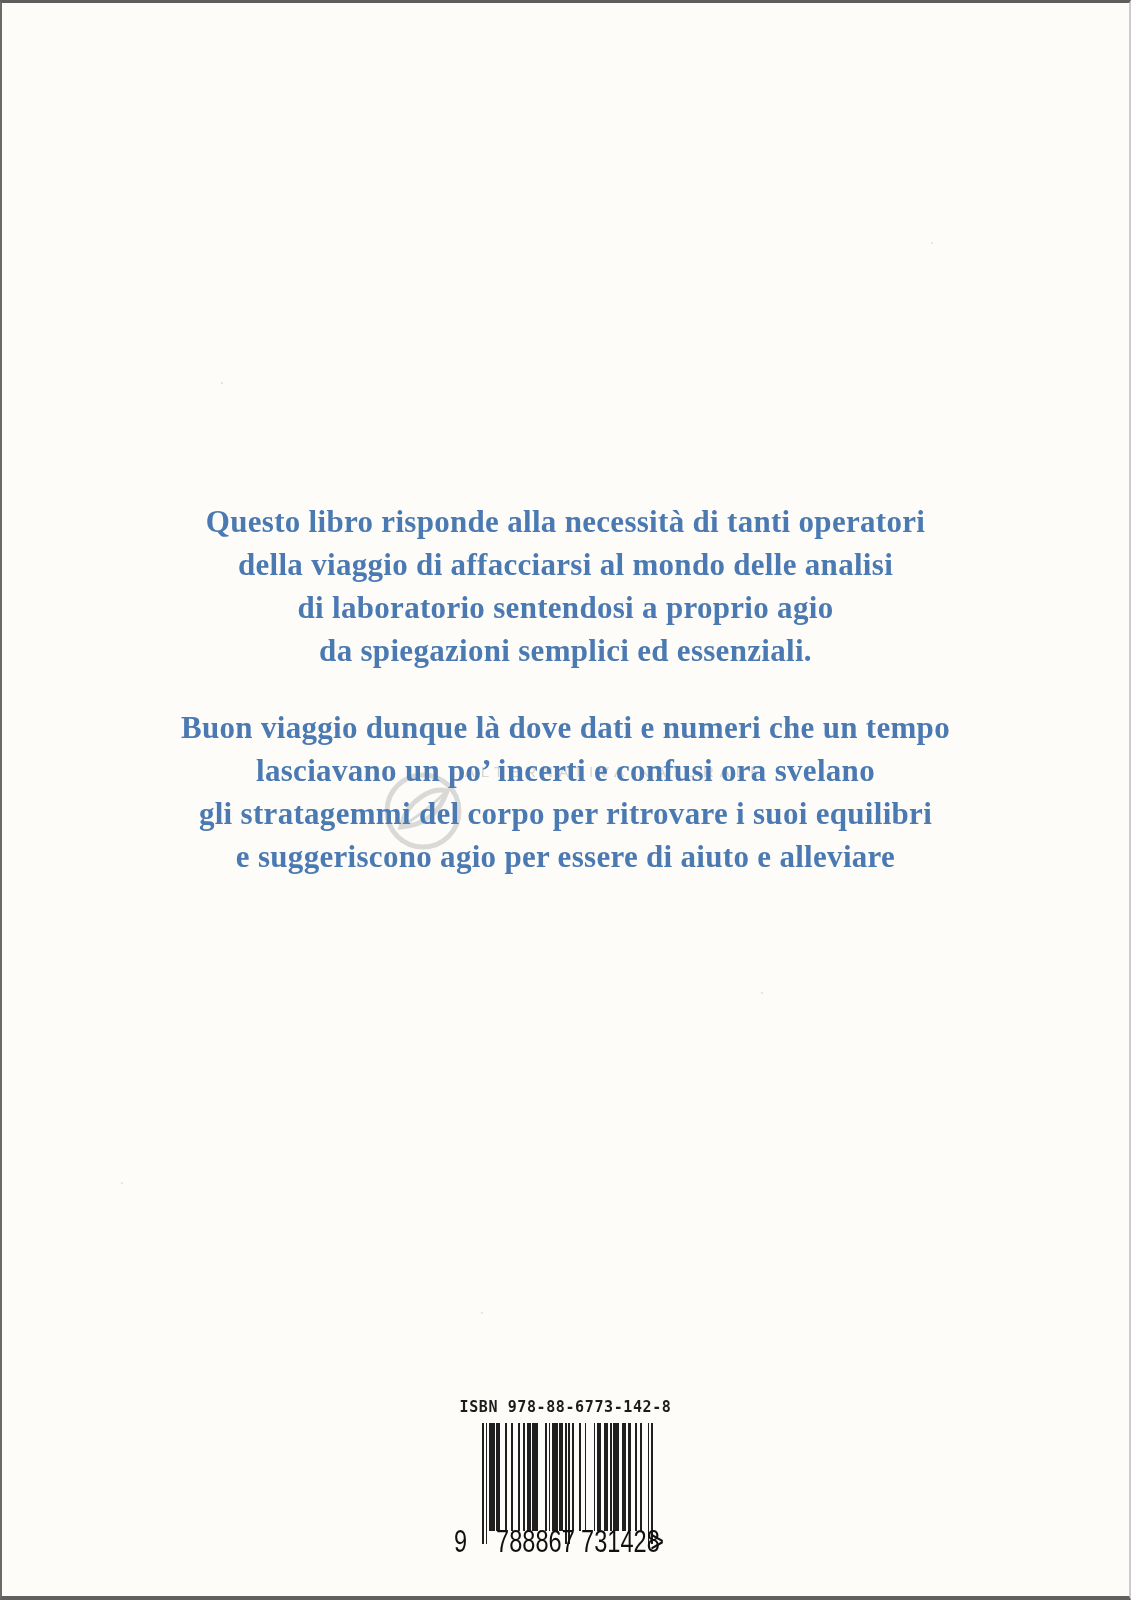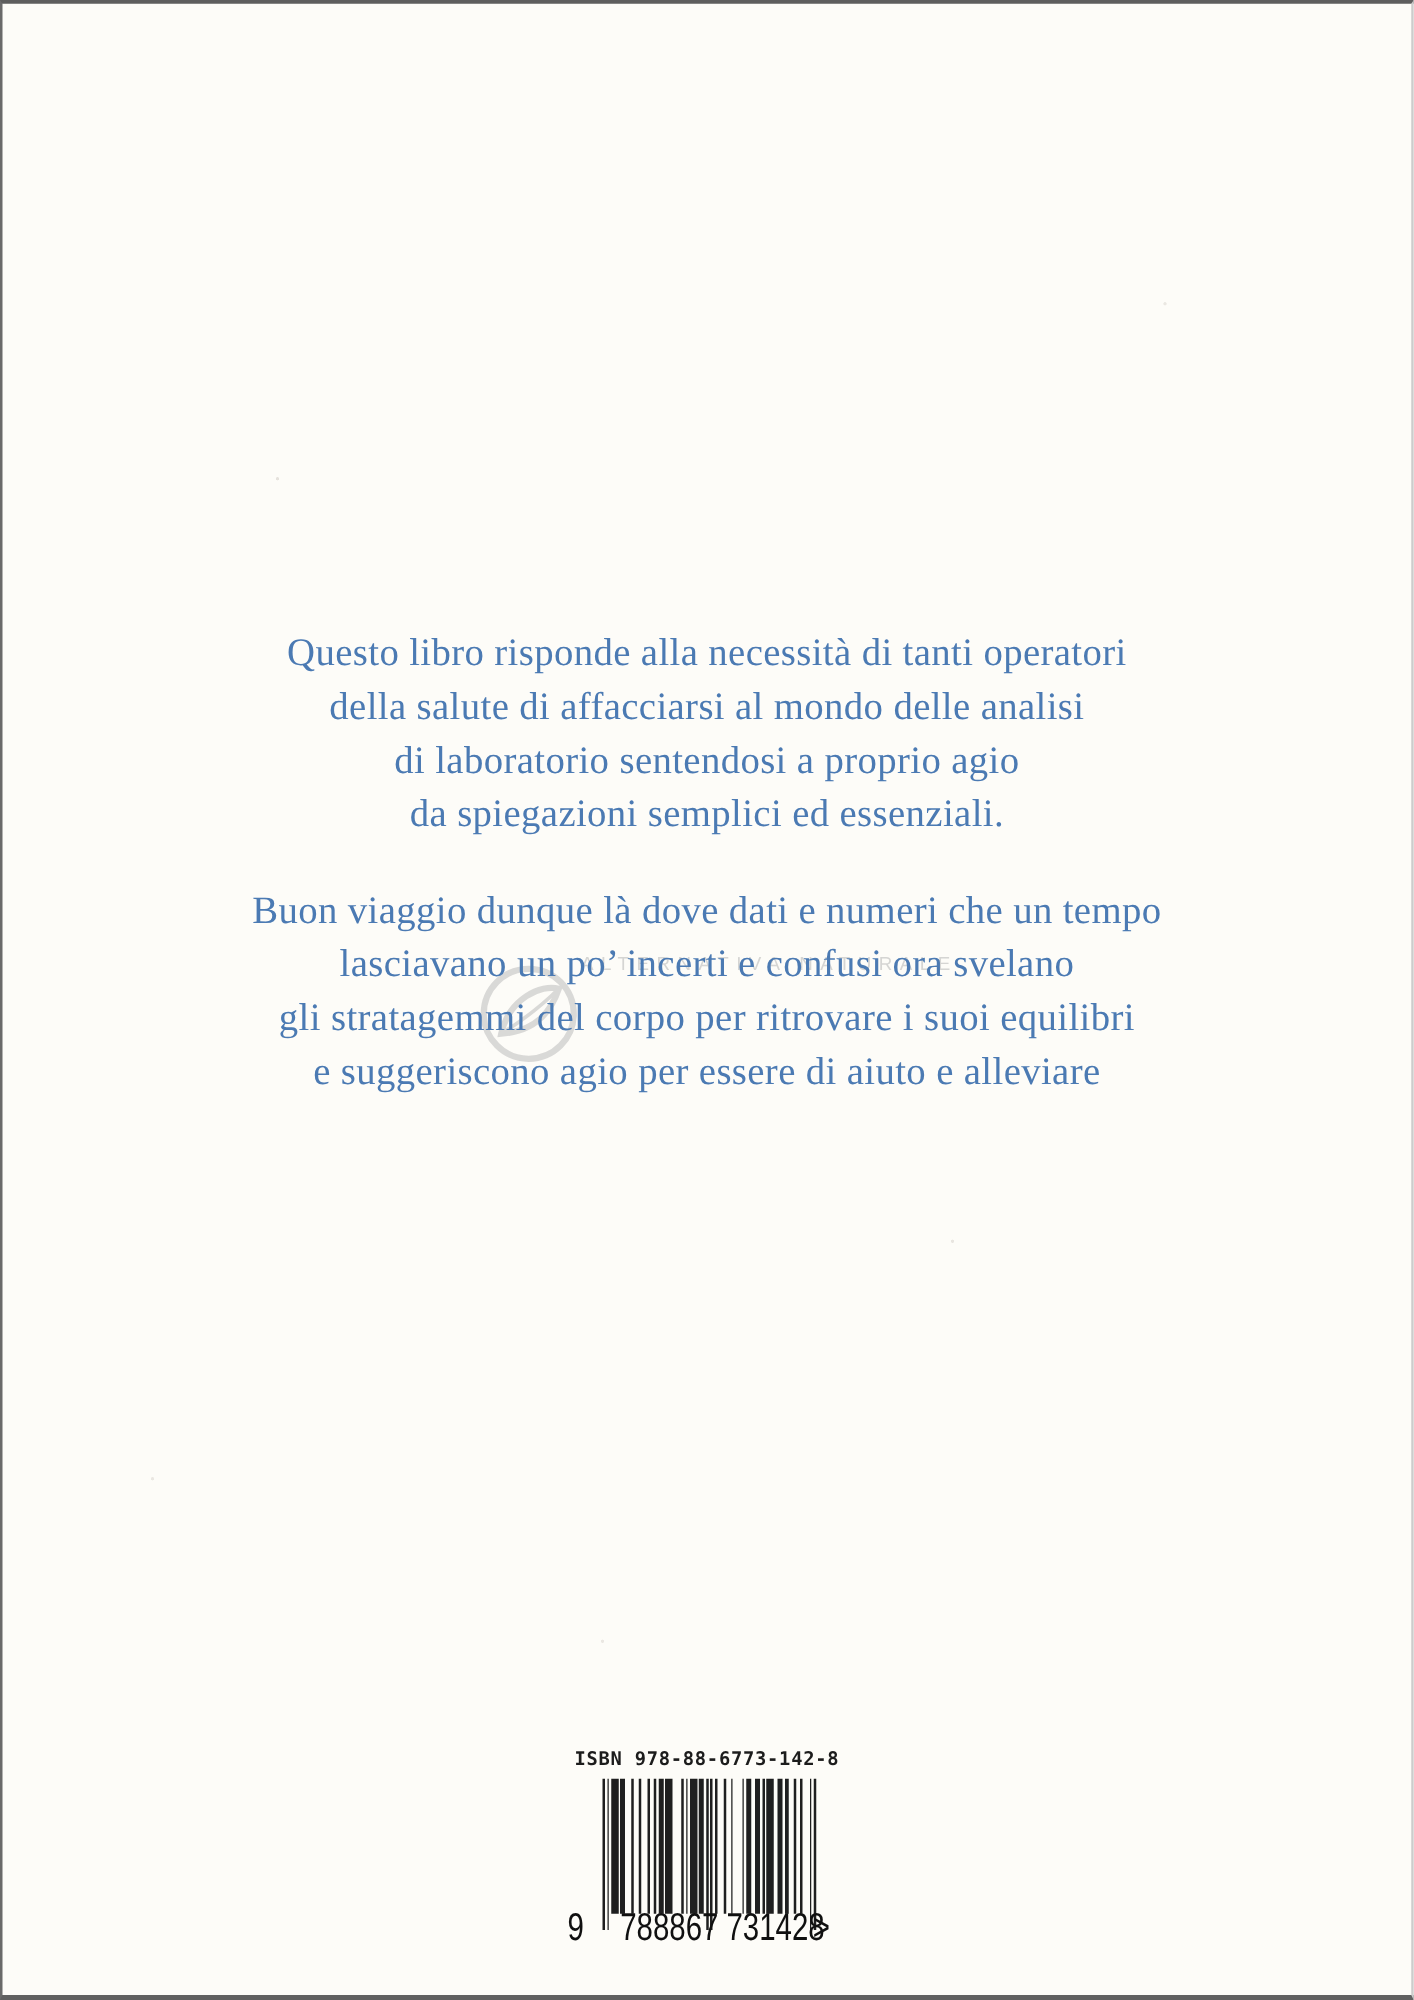--- a/index.html
+++ b/index.html
@@ -31,21 +31,21 @@
   .blurb {
     position: absolute;
     top: 497px; left: 0;
     width: 100%;
     text-align: center;
     font-size: 31px;
     line-height: 43px;
     letter-spacing: 0.3px;
     z-index: 2;
   }
-  .para { margin: 0; }
+  .para { margin: 0; font-weight: bold; }
   .para + .para { margin-top: 34px; }
 
   .watermark {
     position: absolute;
     top: 744px; left: 0;
     width: 100%;
     display: flex;
     justify-content: center;
     align-items: flex-start;
     transform: translateX(8px);
@@ -106,21 +106,21 @@
   .bdg-end { left: 166px; }
 </style>
 </head>
 <body>
 
 <div class="page" style="background: rgb(253, 252, 248);">
 
   <div class="blurb" style="color: rgb(75, 122, 179);">
     <div class="para">
       <div>Questo libro risponde alla necessità di tanti operatori</div>
-      <div>della salute di affacciarsi al mondo delle analisi</div>
+      <div>della viaggio di affacciarsi al mondo delle analisi</div>
       <div>di laboratorio sentendosi a proprio agio</div>
       <div>da spiegazioni semplici ed essenziali.</div>
     </div>
     <div class="para">
       <div>Buon viaggio dunque là dove dati e numeri che un tempo</div>
       <div>lasciavano un po’ incerti e confusi ora svelano</div>
       <div>gli stratagemmi del corpo per ritrovare i suoi equilibri</div>
       <div>e suggeriscono agio per essere di aiuto e alleviare</div>
     </div>
   </div>

